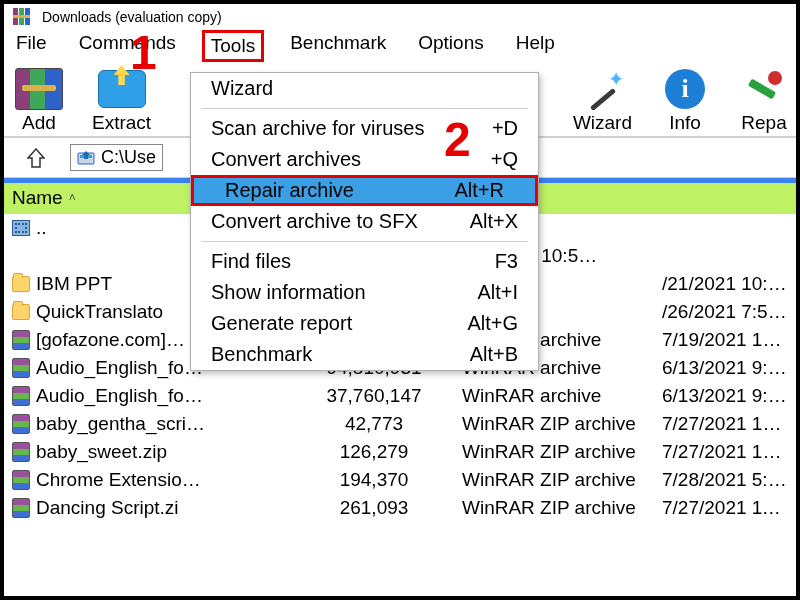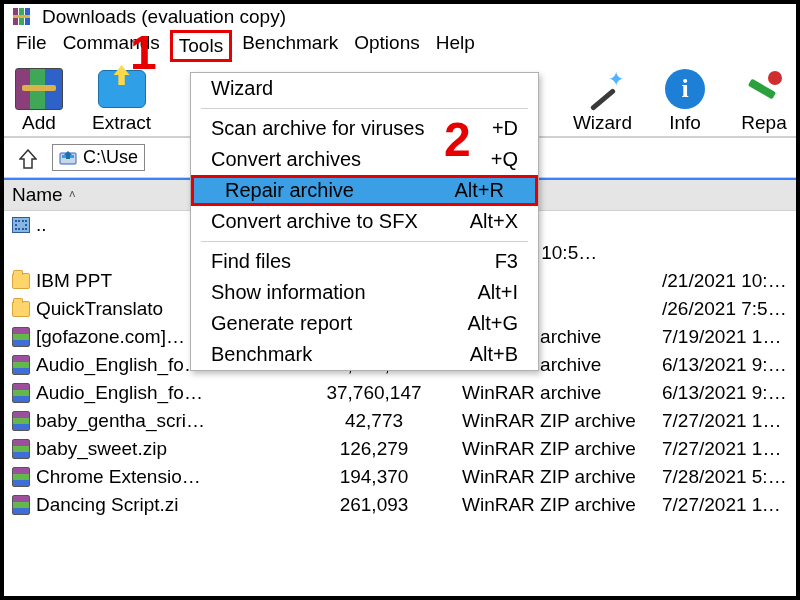--- a/index.html
+++ b/index.html
@@ -1,36 +1,36 @@
 <!DOCTYPE html>
 <html><head>
 <meta charset="utf-8">
 <style>
 html,body{margin:0;padding:0;font-family:"Segoe UI",Tahoma,sans-serif;font-size:18px;color:#000;background:#fff}
 #frame{width:800px;height:600px;box-sizing:border-box;border:4px solid #000;position:relative;overflow:hidden;background:#fff}
 
 .title-bar{display:flex;align-items:center;gap:8px;padding:2px 8px}
 .app-icon svg{display:block}
-.title-text{font-size:19px}
-
-.menu-bar{display:flex;gap:4px;padding:0 6px;font-size:19px}
+.title-text{font-size:14px}
+
+.menu-bar{display:flex;gap:20px;padding:0 6px;font-size:19px}
 .menu-item{padding:2px 6px}
 .menu-hl{border:3px solid #e60000}
 
 .tool-bar{display:flex;align-items:flex-end;padding:6px 6px 2px;border-bottom:1px solid #d0d0d0;position:relative;gap:24px}
 .tool-btn{display:flex;flex-direction:column;align-items:center;font-size:19px;gap:2px;min-width:58px}
 .tool-btn .ic{width:52px;height:42px;display:flex;align-items:center;justify-content:center}
 
-.nav-strip{display:flex;align-items:flex-end;gap:10px;padding:6px 10px;border-top:1px solid #d0d0d0;border-bottom:1px solid #d0d0d0}
+.nav-strip{display:flex;align-items:center;gap:20px;padding:6px 18px;border-top:1px solid #d0d0d0;border-bottom:1px solid #d0d0d0}
 .up-btn{width:28px;height:24px;display:flex;align-items:center;justify-content:center}
 .addr-box{display:flex;align-items:center;gap:6px;border:1px solid #888;padding:2px 6px;background:#fff}
 .addr-box .disk{width:18px;height:18px}
 
 .hdr,.row{display:grid;grid-template-columns:300px 150px 200px 1fr;font-size:19px}
-.hdr{background:#e5e5e5;border-bottom:1px solid #d0d0d0;border-top:2px solid #3b82f6}
+.hdr{background:#bef264;border-bottom:1px solid #d0d0d0;border-top:5px solid #3b82f6}
 .hdr .cell{padding:4px 8px;border-right:1px solid #d0d0d0;display:flex;align-items:center;gap:6px}
 .hdr .cell:last-child{border-right:none}
 .sort-caret{font-size:12px;color:#555}
 .row .cell{padding:3px 8px;white-space:nowrap;overflow:hidden;text-overflow:ellipsis}
 .row .size-cell{text-align:center;padding-right:18px}
 .file-cell{display:flex;align-items:center;gap:6px}
 .ico{width:18px;height:18px;display:inline-flex;align-items:center;justify-content:center}
 
 .drop{position:absolute;left:186px;top:68px;width:347px;background:#fff;border:1px solid #b0b0b0;box-shadow:2px 3px 6px rgba(0,0,0,.25);z-index:50}
 .drop .ditem{display:flex;justify-content:space-between;padding:4px 20px;font-size:20px}

